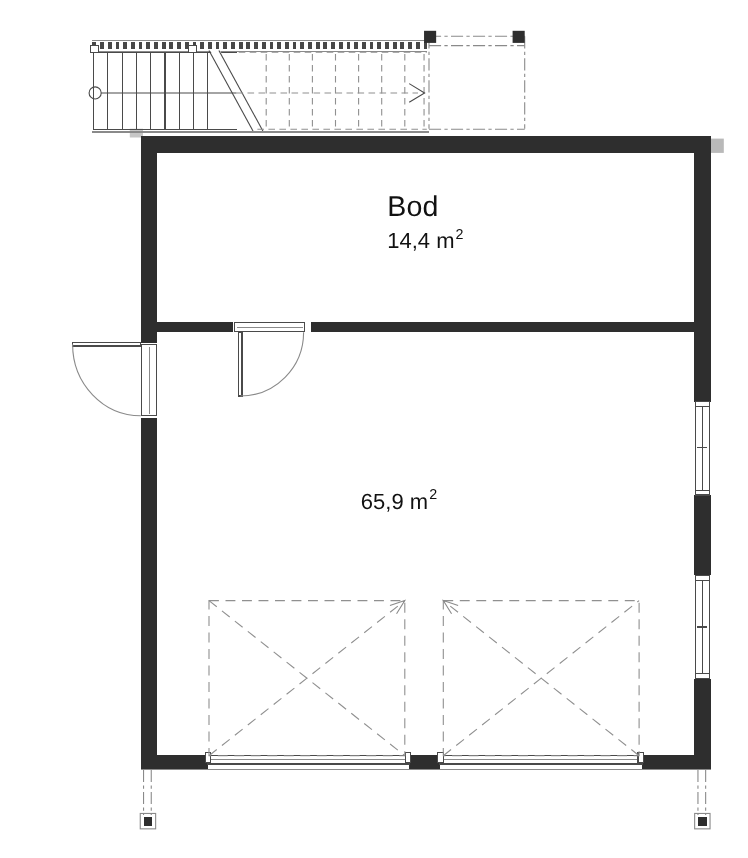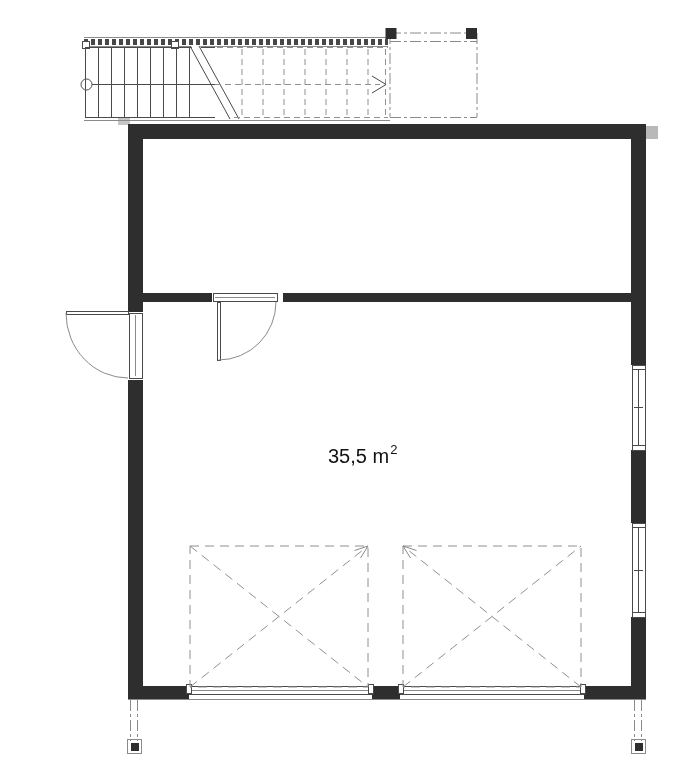--- a/index.html
+++ b/index.html
@@ -185,18 +185,22 @@
       <rect class="wallf crisp" x="130.5" y="742.5" width="8" height="8"></rect>
     </g>
     <g>
       <line class="ddot" x1="634.5" y1="700" x2="634.5" y2="741"></line>
       <line class="ddot" x1="641.5" y1="700" x2="641.5" y2="741"></line>
       <rect class="thin" x="631.5" y="739.5" width="14" height="14"></rect>
       <rect class="wallf crisp" x="634.5" y="742.5" width="8" height="8"></rect>
     </g>
   </svg>
 
+  <div class="room-label" id="label-bod">
+    <div class="room-name">Bod</div>
+    <div class="room-area"><span>14,4 m</span><sup>2</sup></div>
+  </div>
 
   <div class="room-label" id="label-garasje">
-    <div class="room-area"><span>35,5 m</span><sup>2</sup></div>
+    <div class="room-area"><span>65,9 m</span><sup>2</sup></div>
   </div>
 
 </div>
 
 </body></html>

